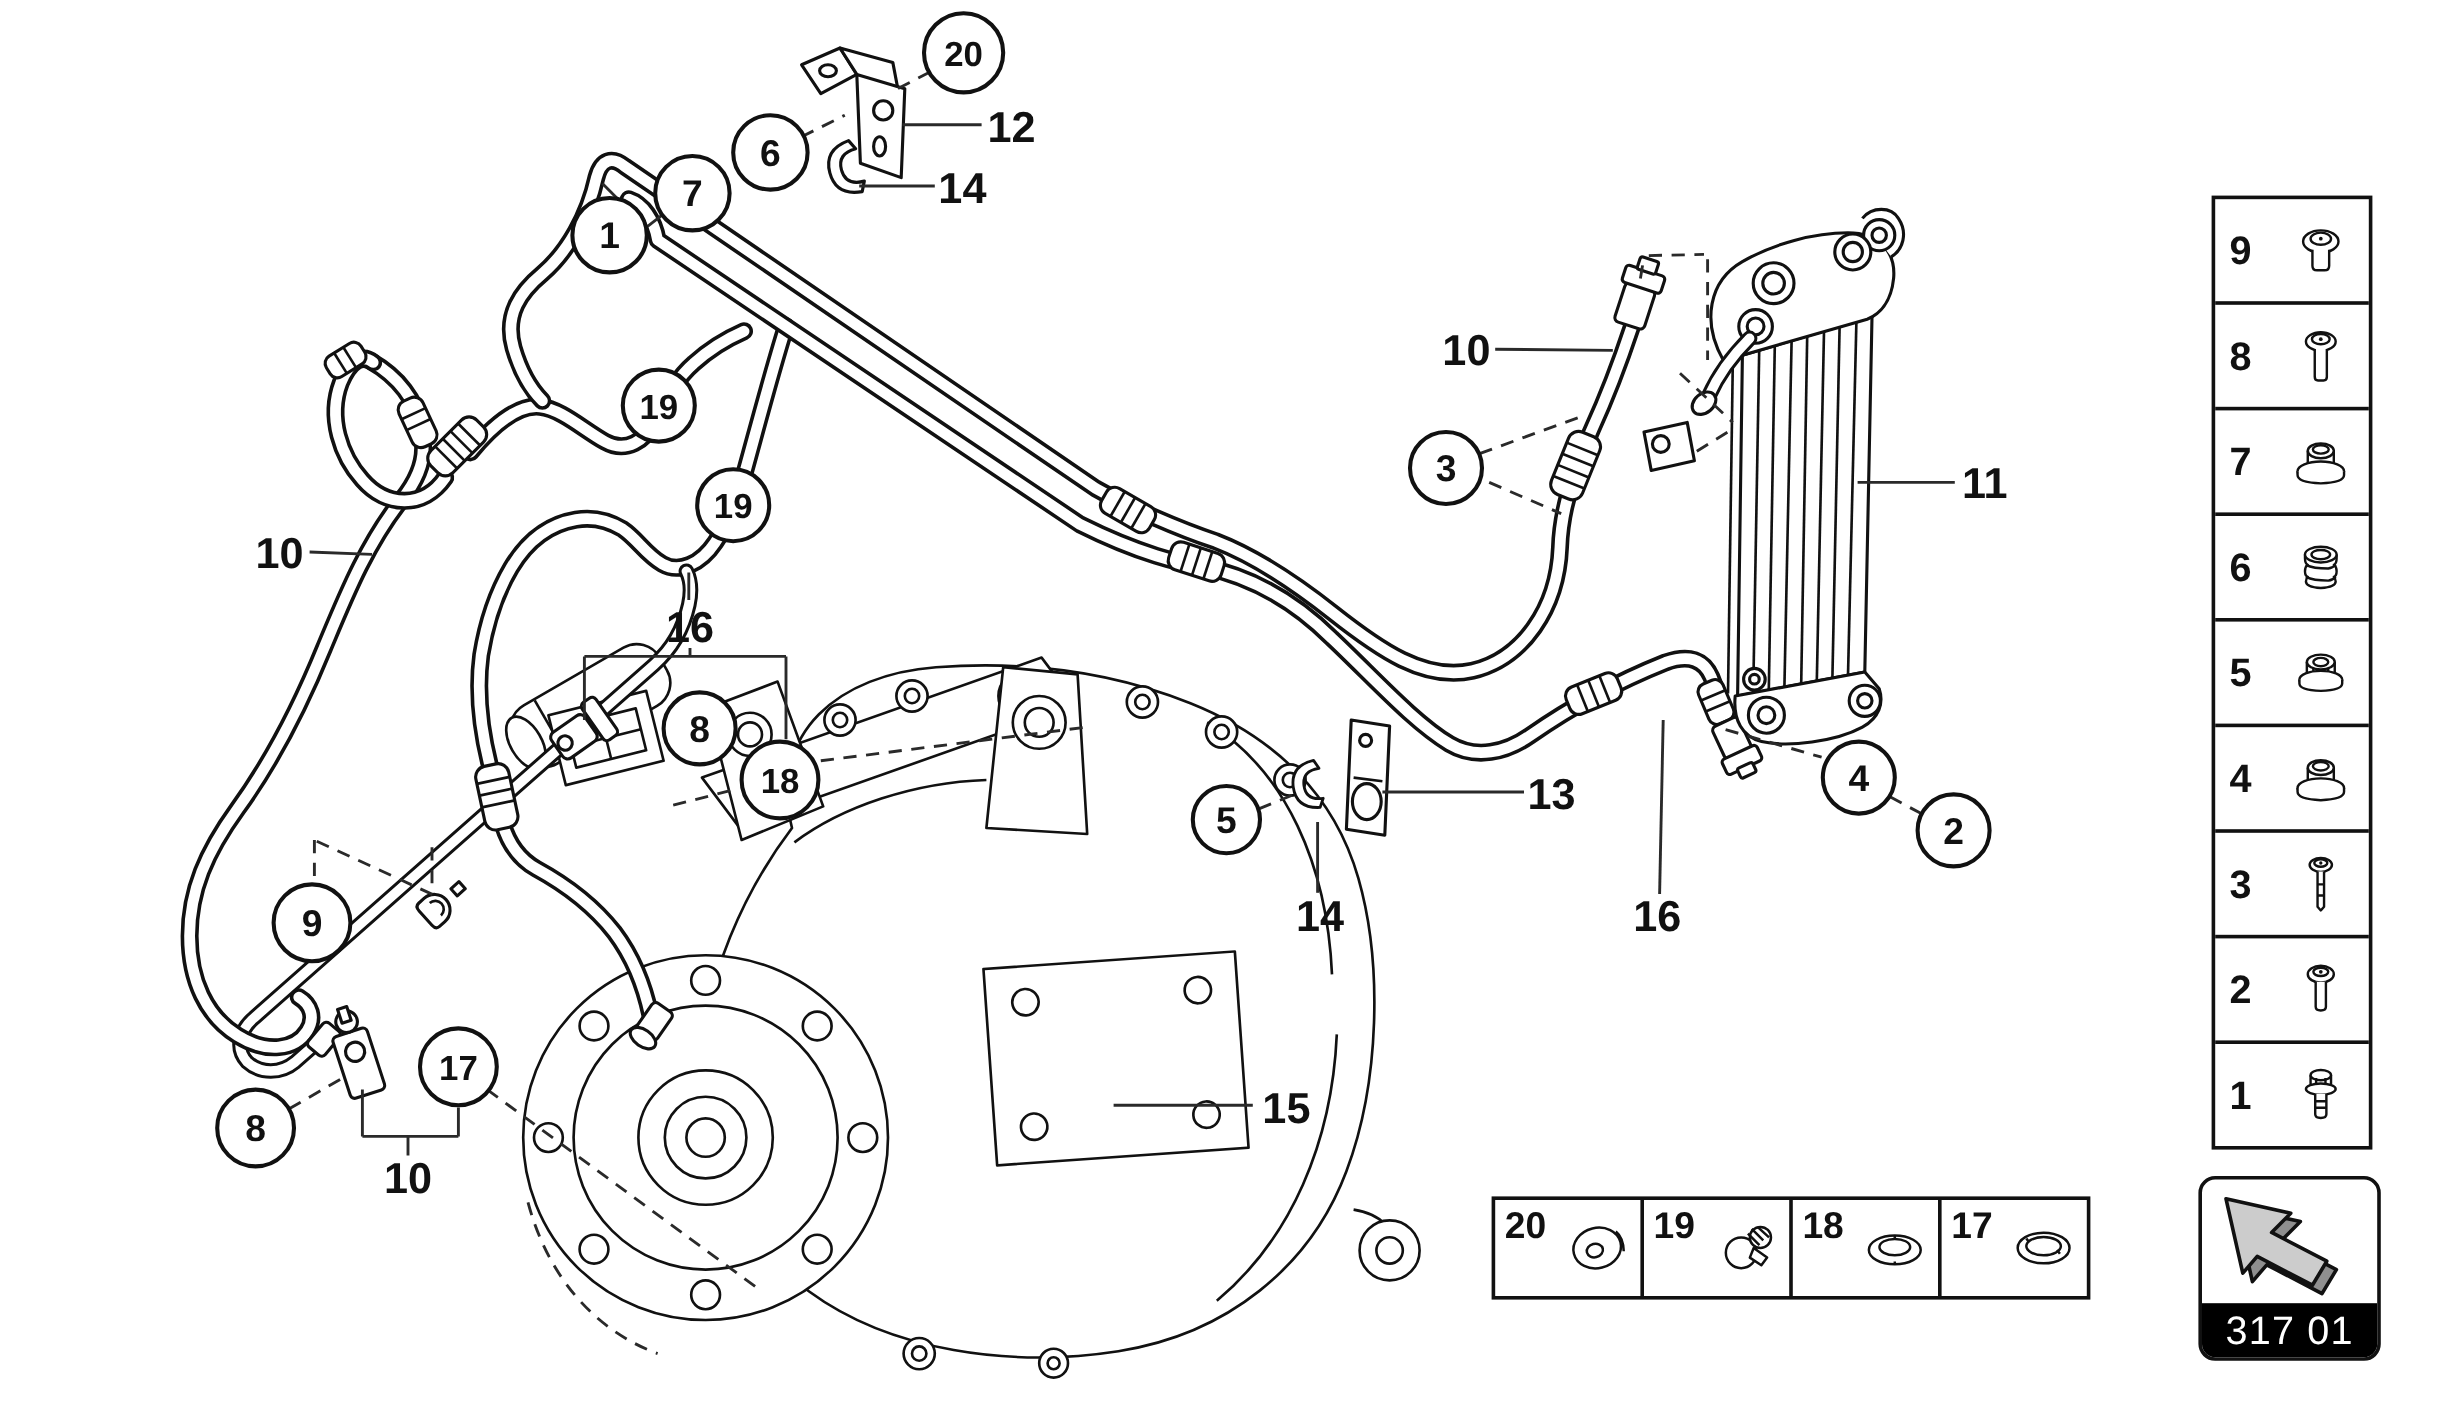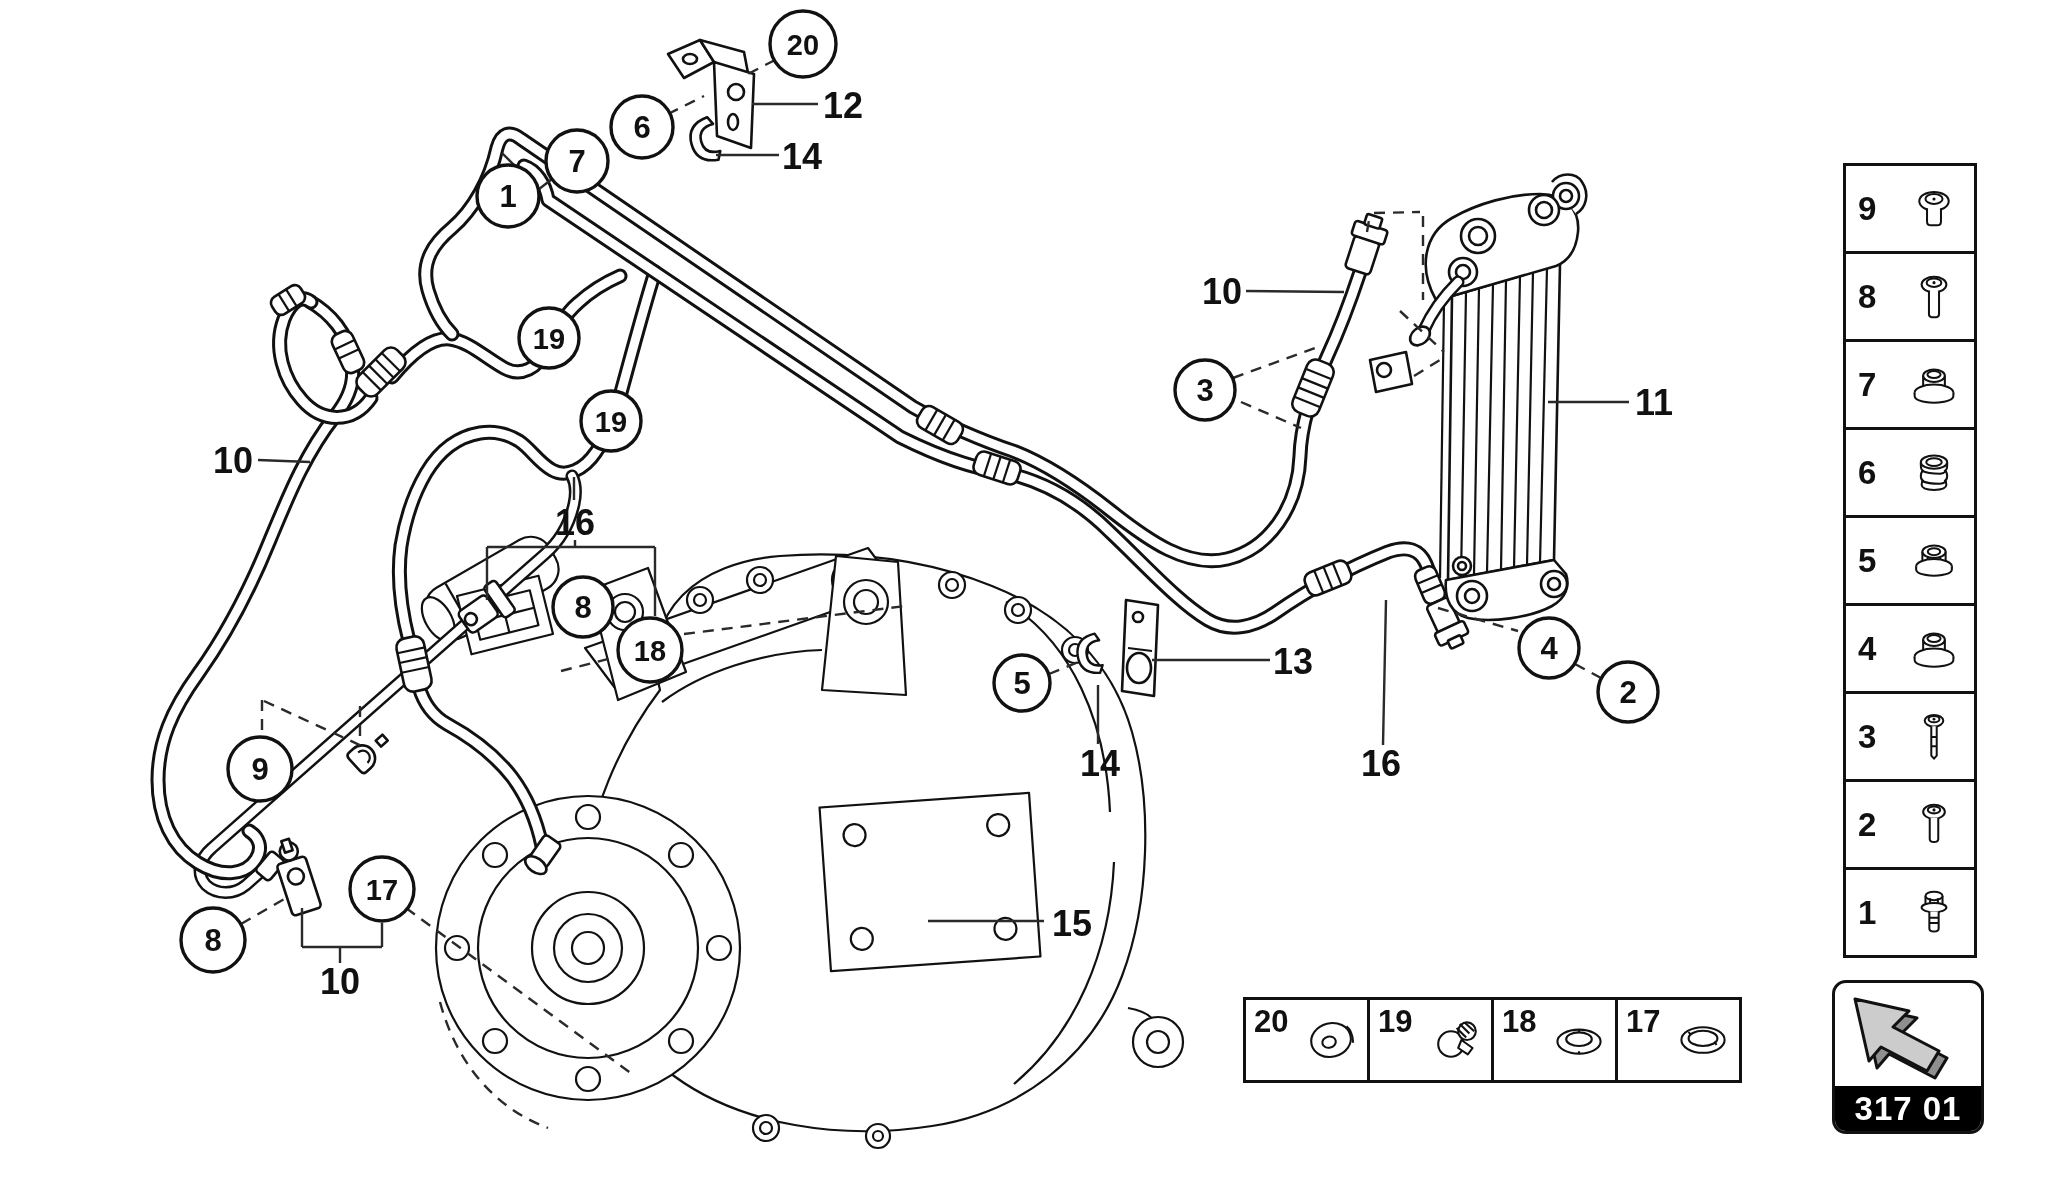--- a/index.html
+++ b/index.html
@@ -27,21 +27,21 @@
   
   #seal-legend{position:absolute;left:1243px;top:997px;display:flex;border:3px solid #111;background:#fff;}
   .lg-cell{width:121px;height:80px;border-right:3px solid #111;position:relative;}
   .lg-cell:last-child{border-right:none;}
   .lg-num{position:absolute;left:8px;top:4px;font-size:31px;font-weight:bold;color:#111;}
   .lg-icon{position:absolute;right:4px;top:8px;}
   
   #nav-box{position:absolute;left:1832px;top:980px;width:146px;height:148px;border:3.5px solid #111;
            border-radius:14px;overflow:hidden;background:#fff;}
   .code-bar{position:absolute;bottom:0;left:0;right:0;height:45px;background:#000;color:#fff;
-            font-size:33px;font-weight:bold;display:flex;align-items:center;justify-content:center;letter-spacing:1px;}
+            font-size:33px;font-weight:normal;display:flex;align-items:center;justify-content:center;letter-spacing:1px;}
 </style>
 </head>
 <body>
 
 <div class="stage">
 
 <svg id="artwork" width="2048" height="1177" viewBox="0 0 2048 1177">
 
   <g>
     <g class="part2" transform="translate(492,588) rotate(-30)">

